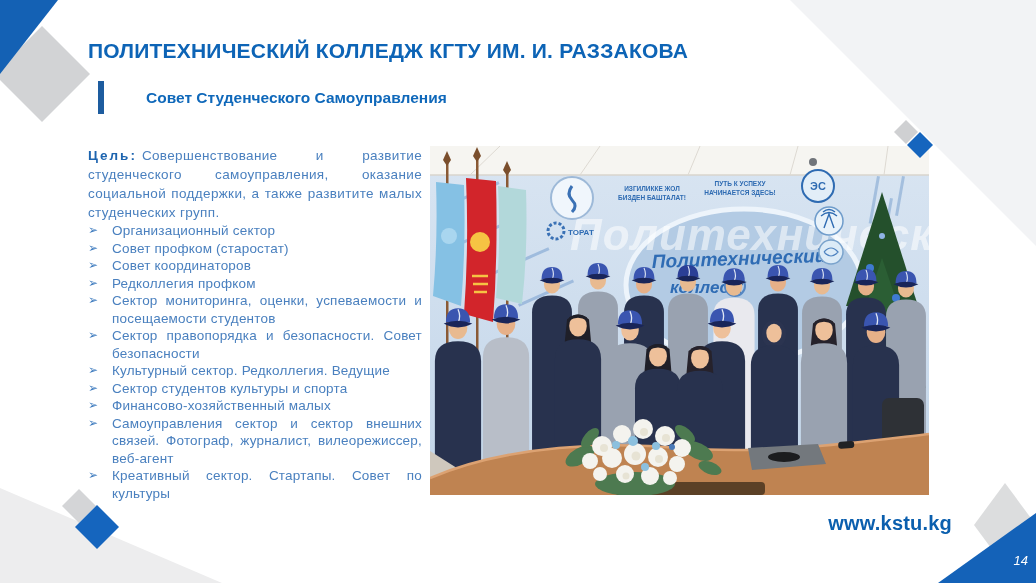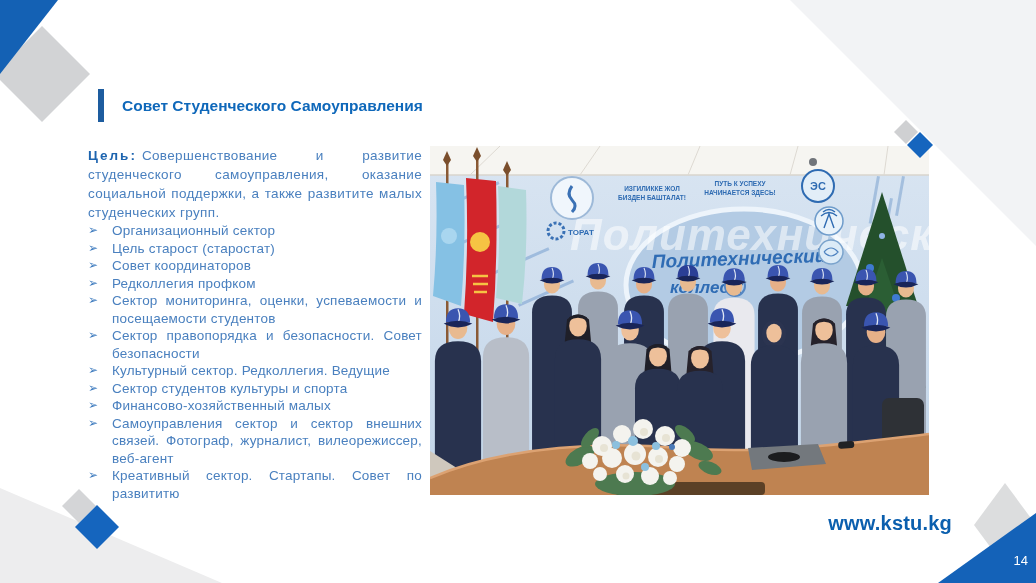--- a/index.html
+++ b/index.html
@@ -6,21 +6,21 @@
   .slide {
     position:relative; width:1036px; height:583px; background:#ffffff;
     overflow:hidden; font-family:"Liberation Sans", sans-serif;
   }
   .deco { position:absolute; pointer-events:none; }
 
   .title {
     position:absolute; left:88px; top:39px; width:720px;
     font-size:21px; font-weight:bold; color:#0d64b6; letter-spacing:0.2px;
   }
-  .subtitle-row { position:absolute; left:98px; top:89px; display:flex; align-items:center; }
+  .subtitle-row { position:absolute; left:98px; top:81px; display:flex; align-items:center;gap:24px; }
   .accent-bar { width:6px; height:33px; background:#1d5c9f; margin-right:18px; }
   .subtitle { font-size:15.5px; font-weight:bold; color:#0f68ba; }
 
   .content {
     position:absolute; left:88px; top:146px; width:334px; z-index:2;
     color:#4a80bf; font-size:13.5px;
   }
   .goal { margin:0; text-align:justify; line-height:19px; letter-spacing:0.35px; }
   .goal-label { font-weight:bold; color:#1d64af; letter-spacing:2px; margin-right:5px; }
   .list-header { margin:0; font-weight:bold; color:#1d64af; line-height:20px; letter-spacing:0.2px; }
@@ -30,21 +30,21 @@
   .lit { flex:1; text-align:justify; letter-spacing:0.2px; }
 
   .photo { position:absolute; left:430px; top:146px; width:499px; height:349px; z-index:2; }
 
   .website {
     position:absolute; right:84px; top:512px; z-index:3;
     font-size:20px; font-weight:bold; color:#0b5fae; letter-spacing:0.2px;
   }
   .pagenum {
     position:absolute; right:8px; bottom:15px; z-index:5;
-    font-size:13px; color:#ffffff;
+    font-size:13px; color:#ffffff;font-style:italic;
   }
   .z1 { z-index:1; } .z3 { z-index:3; } .z4 { z-index:4; }
 </style>
 </head>
 <body>
 
 <div class="slide">
 
   <svg class="deco z1" style="left:0;top:0" width="140" height="150" viewBox="0 0 140 150">
     <polygon points="42,26 90,74 42,122 -6,74" fill="#d2d3d5"></polygon>
@@ -64,35 +64,36 @@
     <polygon points="79,9 96,26 79,43 62,26" fill="#d4d5d7"></polygon>
     <polygon points="97,25 119,47 97,69 75,47" fill="#1565be"></polygon>
   </svg>
 
   <svg class="deco z4" style="left:930px;top:478px" width="106" height="105" viewBox="0 0 106 105">
     <polygon points="75,5 106,47 75,89 44,47" fill="#dcddde"></polygon>
     <polygon points="8,105 106,35 106,105" fill="#1462b8"></polygon>
   </svg>
   <div class="pagenum">14</div>
 
+  <div class="title">ПОЛИТЕХНИЧЕСКИЙ КОЛЛЕДЖ КГТУ ИМ. И. РАЗЗАКОВА</div>
   <div class="subtitle-row">
     <div class="accent-bar"></div>
     <div class="subtitle">Совет Студенческого Самоуправления</div>
   </div>
 
   <div class="content">
     <p class="goal"><span class="goal-label">Цель:</span><span>Совершенствование и развитие студенческого самоуправления, оказание социальной поддержки, а также развитите малых студенческих групп.</span></p>
     <ul class="list">
       <li>
           <span class="blt">➢</span>
           <span class="lit">Организационный сектор</span>
         </li>
       <li>
           <span class="blt">➢</span>
-          <span class="lit">Цель старост (старостат)</span>
+          <span class="lit">Совет профком (старостат)</span>
         </li>
       <li>
           <span class="blt">➢</span>
           <span class="lit">Совет координаторов</span>
         </li>
       <li>
           <span class="blt">➢</span>
           <span class="lit">Редколлегия профком</span>
         </li>
       <li>
@@ -114,21 +115,21 @@
       <li>
           <span class="blt">➢</span>
           <span class="lit">Финансово-хозяйственный малых</span>
         </li>
       <li>
           <span class="blt">➢</span>
           <span class="lit">Самоуправления сектор и сектор внешних связей. Фотограф, журналист, вилеорежиссер, веб-агент</span>
         </li>
       <li>
           <span class="blt">➢</span>
-          <span class="lit">Креативный сектор. Стартапы. Совет по развититю</span>
+          <span class="lit">Креативный сектор. Стартапы. Совет по культуры</span>
         </li>
     </ul>
   </div>
 
   <svg class="photo" viewBox="0 0 499 349">
     <defs>
       <linearGradient id="wallGrad" x1="0" y1="0" x2="0" y2="1">
         <stop offset="0" stop-color="#d9e5f2"></stop>
           <stop offset="1" stop-color="#c2d5e9"></stop>
       </linearGradient>

